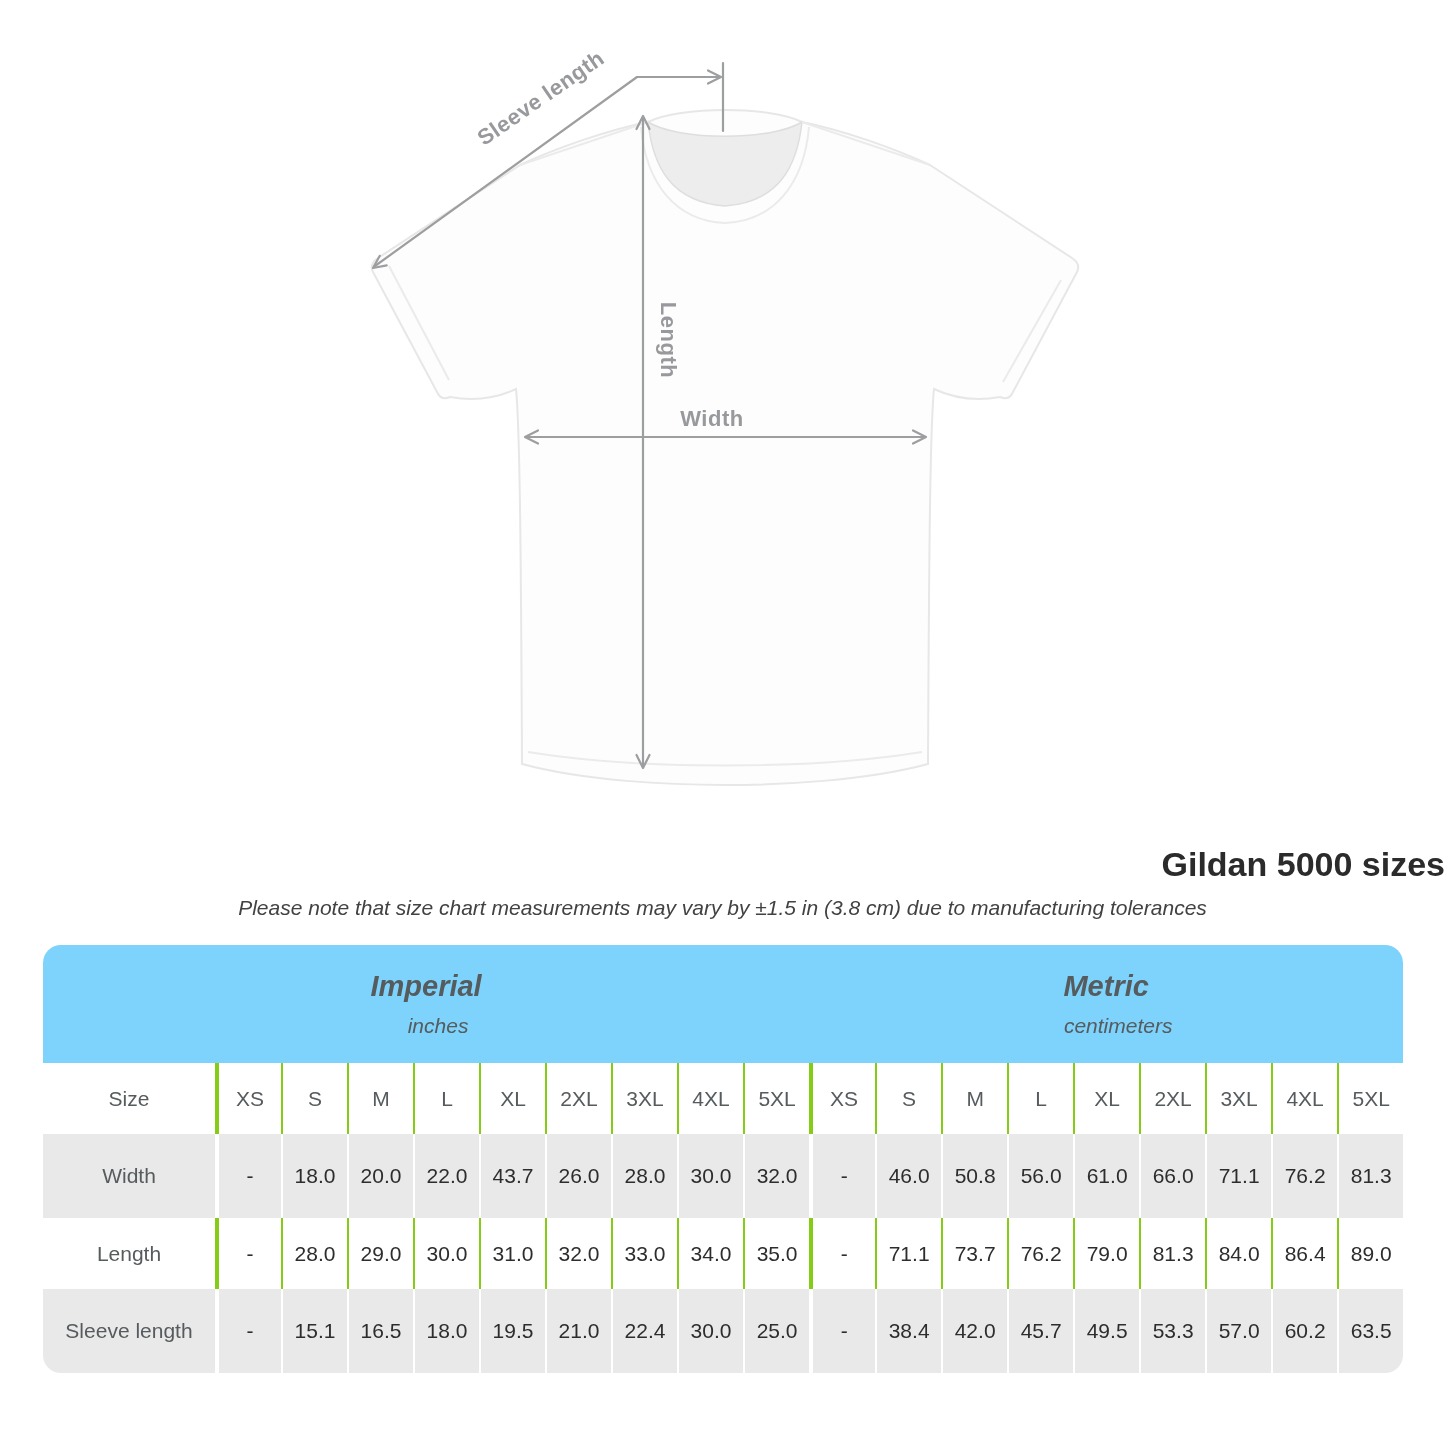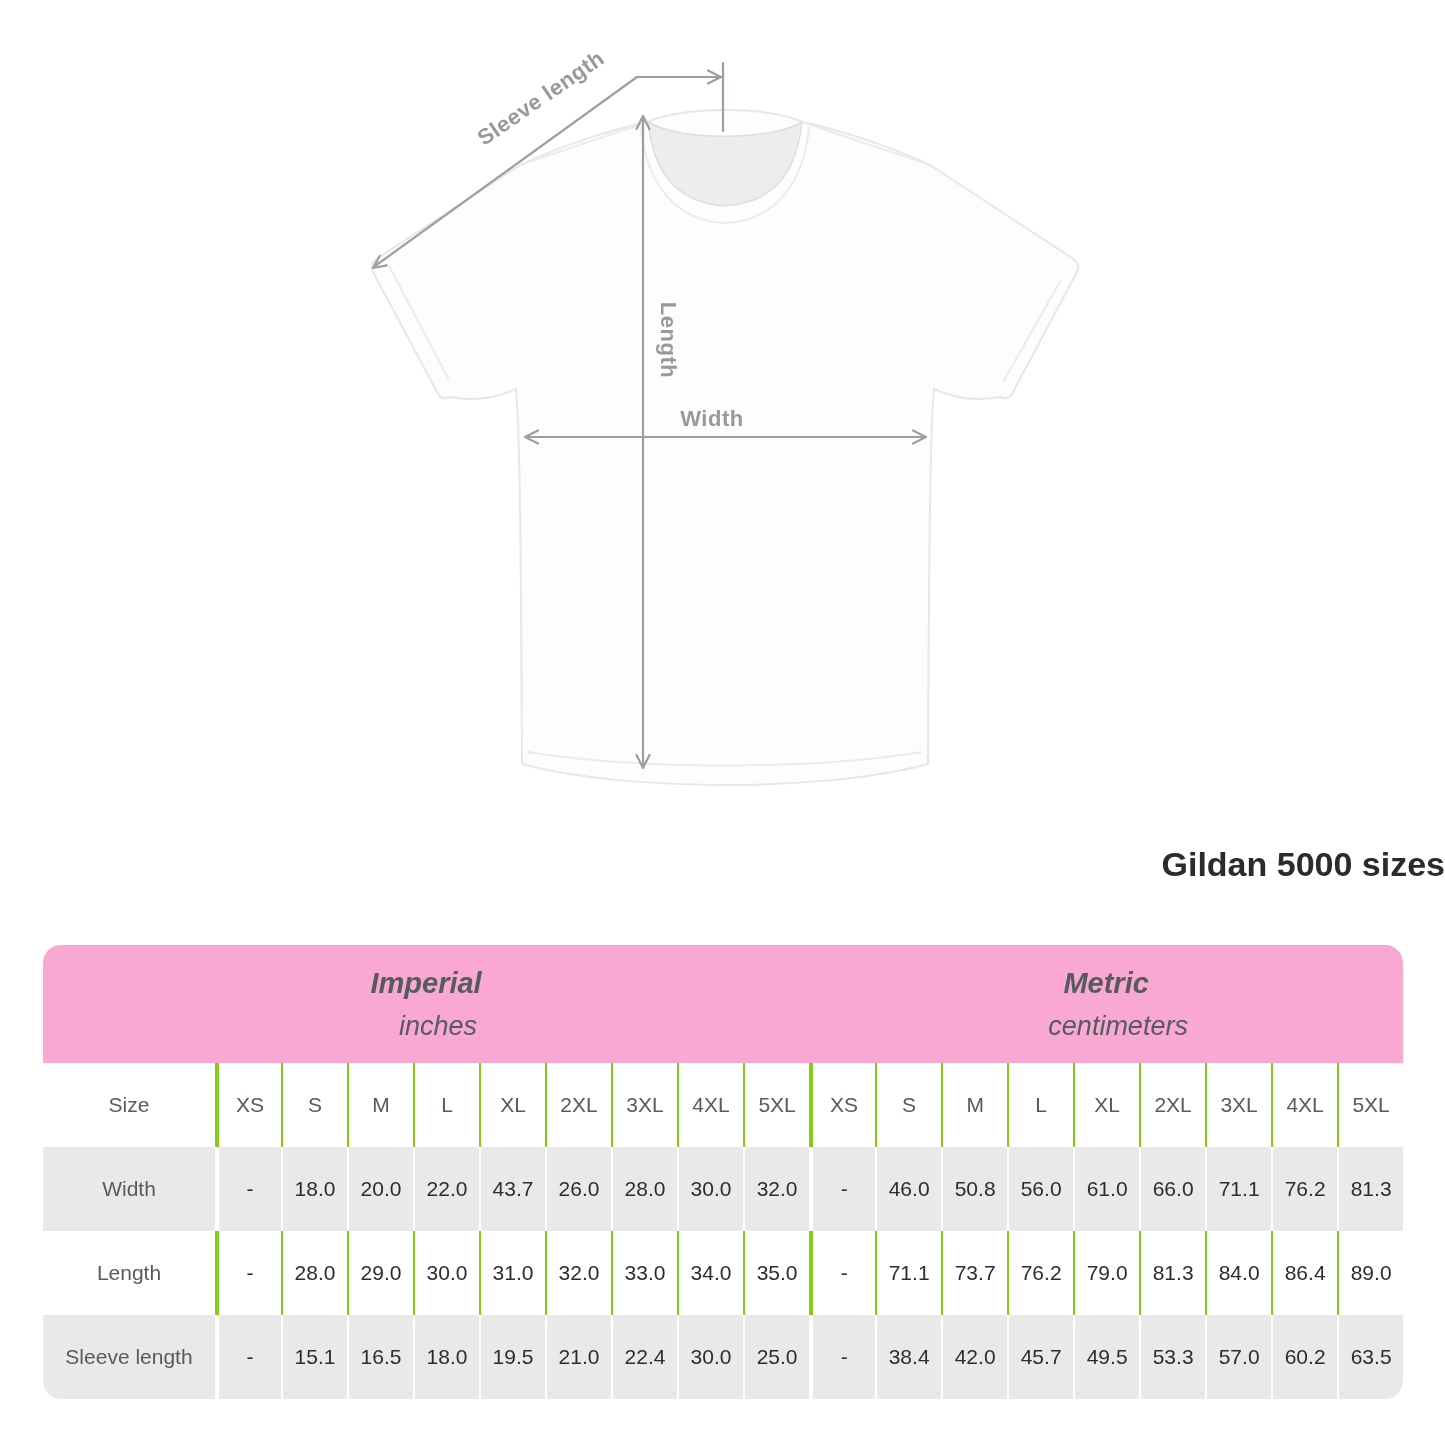--- a/index.html
+++ b/index.html
@@ -22,33 +22,33 @@
   .note  { position:absolute; top:896px; left:0; width:100%; text-align:center;
            font-size:21px; font-style:italic; color:#424242; }
 
   
   table.size-chart { position:absolute; left:43px; top:945px; width:1360px;
                      border-collapse:separate; border-spacing:0; table-layout:fixed; }
   col.c-label { width:172px; }
   col.c-size  { width:66px; }
   .size-chart th, .size-chart td { text-align:center; vertical-align:middle; font-weight:normal; }
 
-  tr.band th { background:#f9a8d4; height:118px; }
+  tr.band th { background:#7dd3fc; height:118px; }
   th.band-left  { border-radius:18px 0 0 0; }
   th.band-right { border-radius:0 18px 0 0; }
   .g-label { font-size:29px; font-weight:bold; font-style:italic; color:#565b5e; }
-  .g-sub   { font-size:27px; font-style:italic; color:#565b5e; margin-top:11px;margin-left:24px; }
+  .g-sub   { font-size:21px; font-style:italic; color:#565b5e; margin-top:11px;margin-left:24px; }
 
   tr.size-row th { background:#fff; height:85px; }
   .lbl { font-size:21px; font-weight:bold; color:#565b5e; }
   .sz  { font-size:21px; font-weight:bold; color:#565b5e; }
   .val { font-size:21px; color:#2d2d2d; }
 
   tr.gray  td, tr.gray  th { background:#e9e9e9; height:84px; }
-  tr.white td, tr.white th { background:#fff;    height:84px; }
+  tr.white td, tr.white th { background:#fff;    height:71px; }
 
   
   tr.size-row .sz,  tr.white .val { border-left:2px solid #84cc16; }
   tr.gray .val                    { border-left:2px solid #ffffff; }
   tr.size-row .wb, tr.white .wb, tr.gray .wb { border-left-width:4px; }
 
   tr.last .lbl            { border-radius:0 0 0 18px; }
   tr.last td:last-child   { border-radius:0 0 18px 0; }
 </style>
 </head>
@@ -107,20 +107,21 @@
       <g>
         <path d="M 527 437 L 924 437"></path>
         <path d="M 538 430.5 L 525 437 L 538 443.5"></path>
         <path d="M 913 430.5 L 926 437 L 913 443.5"></path>
         <text x="712" y="426" text-anchor="middle">Width</text>
       </g>
     </g>
   </svg>
 
   <div class="title">Gildan 5000 sizes</div>
+  <div class="note">Please note that size chart measurements may vary by ±1.5 in (3.8 cm) due to manufacturing tolerances</div>
 
   <table class="size-chart">
     <colgroup>
       <col class="c-label">
       <col class="c-size">
         <col class="c-size">
         <col class="c-size">
         <col class="c-size">
         <col class="c-size">
         <col class="c-size">

